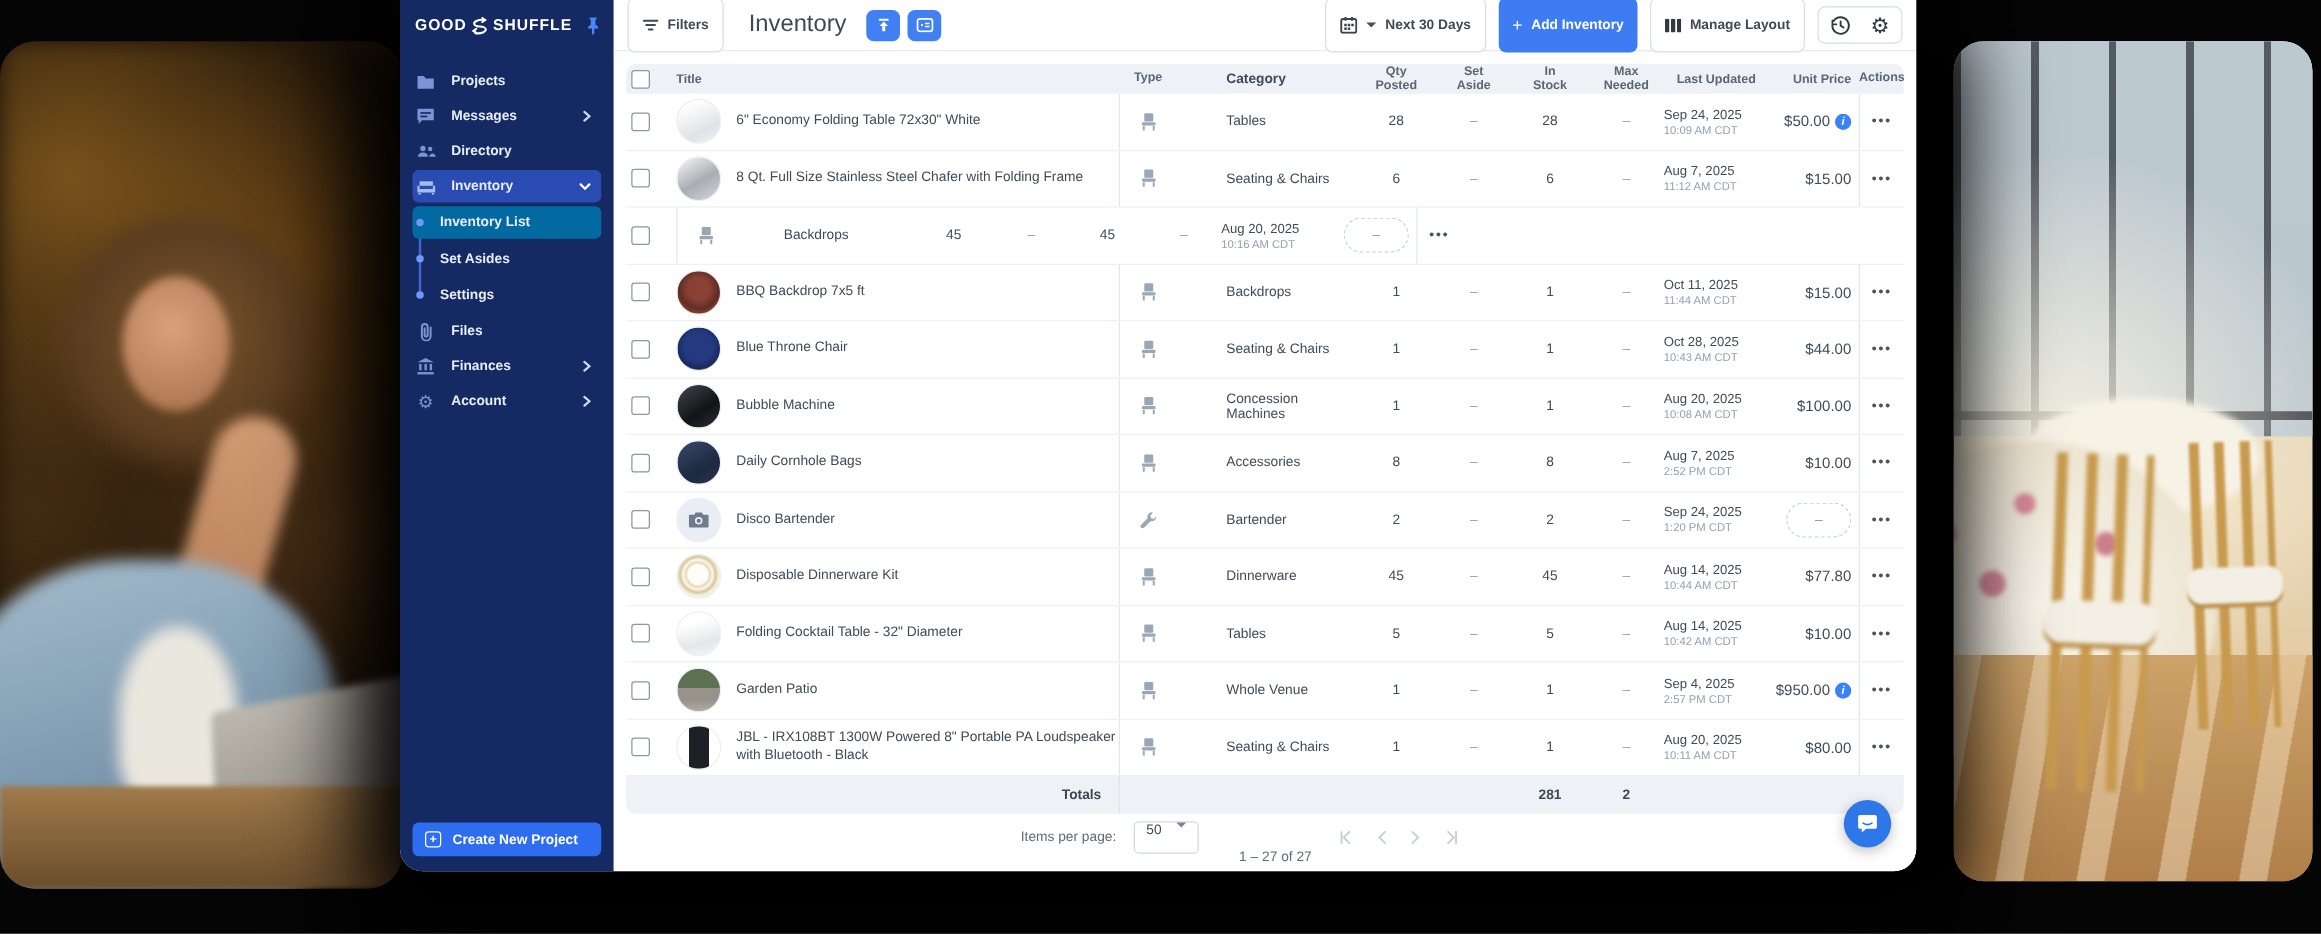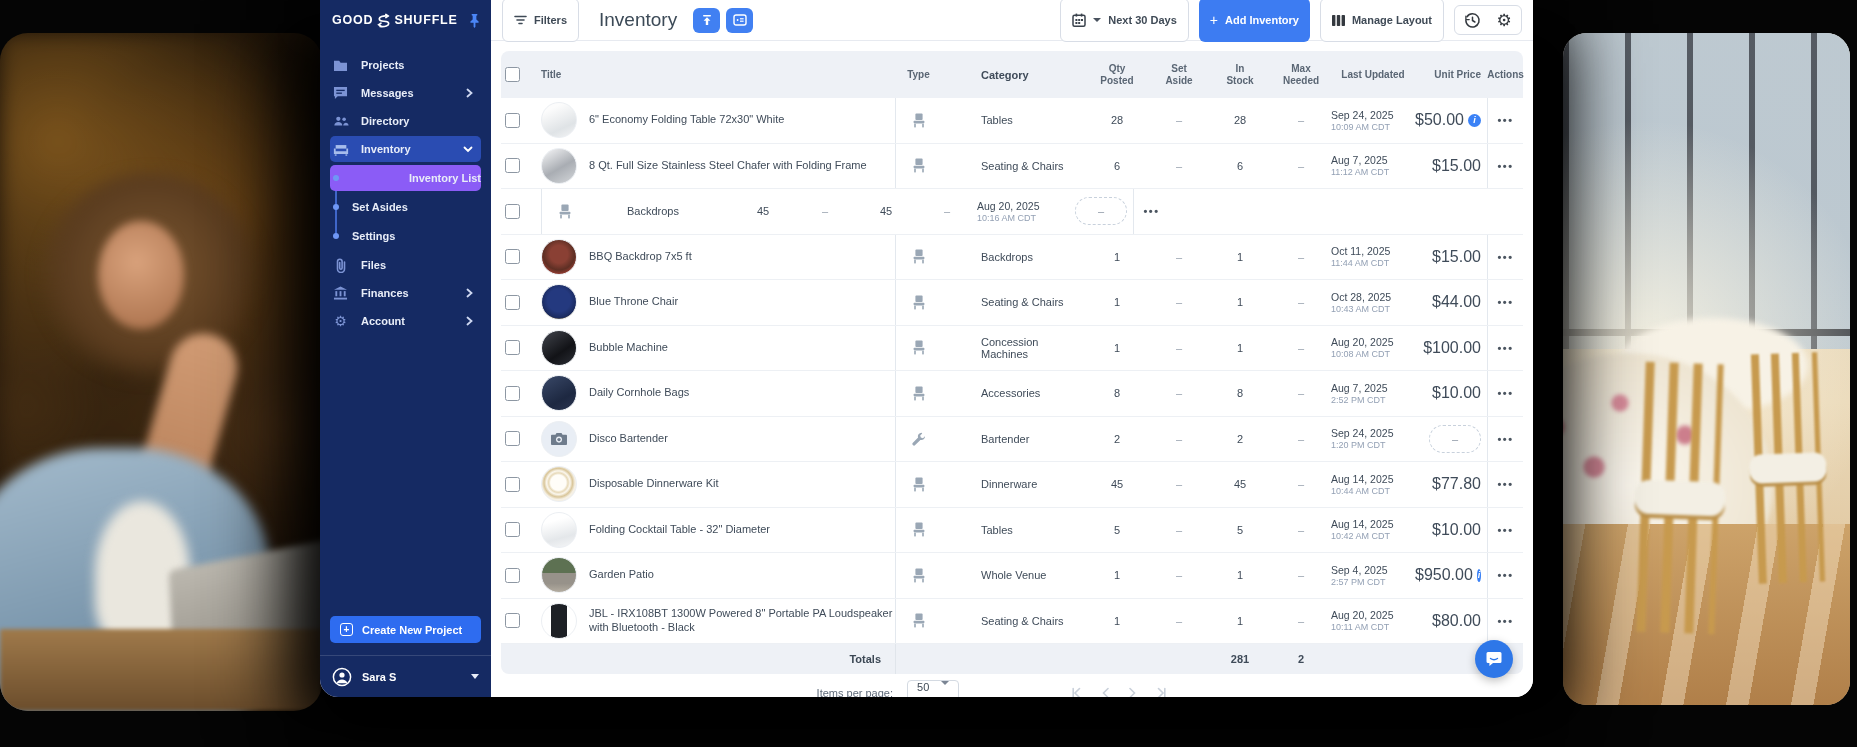--- a/index.html
+++ b/index.html
@@ -89,21 +89,21 @@
   .nav-item .nicon{ width:17px; display:flex; justify-content:center; opacity:.85; }
   .nav-item .nlabel{ font-size:11px; font-weight:600; color:#e8edf8; flex:1; }
   .nav-item.active-parent{ background:#2a4cb2; }
   .chev{ color:#cfd9f2; }
   .nav-sub{ position:relative; margin:2px 0; }
   .tree-line{ position:absolute; left:15px; top:0; bottom:13px; width:2px; background:#3f66c9; }
   .sub-item{ height:26px; margin:3px 10px; display:flex; align-items:center; border-radius:5px;
     padding-left:22px; position:relative; cursor:pointer; }
   .sub-item .dot{ position:absolute; left:3px; width:6px; height:6px; border-radius:50%; background:#6f97f5; }
   .sub-item .nlabel{ font-size:11px; font-weight:600; color:#e8edf8; }
-  .sub-item.active{ background:#8b5cf6;justify-content:flex-end; }
+  .sub-item.active{ background:#0369a1; }
   .side-spacer{ flex:1; }
   .create-btn{ margin:0 10px 12px 10px; height:27px; border-radius:5px; background:#2e6cf0;
     display:flex; align-items:center; gap:9px; padding:0 10px; cursor:pointer; }
   .create-btn .plus-box{ width:13px; height:13px; border:1.6px solid #fff; border-radius:3px;
     display:flex; align-items:center; justify-content:center; font-size:10px; font-weight:bold; line-height:0; }
   .create-btn .nlabel{ font-size:11px; font-weight:700; color:#fff; }
   .user-row{ height:42px; border-top:1px solid rgba(255,255,255,.14); display:flex; align-items:center;
     gap:10px; padding:0 12px; cursor:pointer; }
   .user-row .nlabel{ font-size:11px; font-weight:700; color:#fff; flex:1; }
   .caret-down-w{ width:0; height:0; border-left:4px solid transparent; border-right:4px solid transparent;
@@ -137,36 +137,36 @@
   .col-type{ width:46px; flex:0 0 46px; border-left:1px solid #e3e8ee; display:flex; align-items:center; justify-content:center; }
   .col-cat{ width:104px; flex:0 0 104px; display:flex; align-items:center; font-size:11px; color:#3f4b59; padding-right:6px;margin-left:40px;}
   .col-qty{ width:64px; flex:0 0 64px; }
   .col-aside{ width:60px; flex:0 0 60px; }
   .col-stock{ width:62px; flex:0 0 62px; }
   .col-max{ width:60px; flex:0 0 60px; }
   .col-upd{ width:84px; flex:0 0 84px; display:flex; flex-direction:column; justify-content:center; }
   .col-price{ width:72px; flex:0 0 72px; display:flex; align-items:center; justify-content:flex-end; padding-right:6px; }
   .col-act{ width:36px; flex:0 0 36px; border-left:1px solid #e3e8ee; display:flex; align-items:center; justify-content:center; }
   .num{ display:flex; align-items:center; justify-content:center; font-size:11px; color:#3f4b59; }
-  .thead{ background:#eef1f6; border-radius:8px 8px 0 0; height:47px; font-size:10px;
+  .thead{ background:#eef1f6; border-radius:8px 8px 0 0; height:24px; font-size:10px;
     color:#5a6674; font-weight:600; }
   .thead .hc{ display:flex; align-items:center; }
   .thead .center{ justify-content:center; text-align:center; line-height:1.15; }
   .thead .right{ justify-content:flex-end; text-align:right; padding-right:6px; }
   .thead .col-type,.thead .col-act{ border-left:1px solid transparent; }
   .cbox{ width:15px; height:15px; border:1.6px solid #8d97a3; border-radius:2.5px; background:#fff; cursor:pointer; }
   .rows{ display:flex; flex-direction:column; }
   .data-row{ height:45.5px; border-bottom:1px solid #edf0f4; }
   .thumb{ width:36px; height:36px; border-radius:50%; flex:0 0 36px; border:1px solid #eceff3;
     display:flex; align-items:center; justify-content:center; overflow:hidden; }
   .r-title{ font-size:11px; color:#3f4b59; line-height:1.25; }
   .dash{ color:#97a1ae; }
   .r-date{ font-size:10.5px; color:#3f4b59; }
   .r-time{ font-size:9px; color:#93a0b4; margin-top:1px; }
-  .price-text{ font-size:16px; font-weight:500; color:#3f4b59; }
+  .price-text{ font-size:12px; font-weight:500; color:#3f4b59; }
   .info-dot{ width:13px; height:13px; border-radius:50%; background:#3b82f6; color:#fff;
     font-size:9px; font-weight:bold; display:flex; align-items:center; justify-content:center;
     margin-left:4px; font-style:italic; }
   .price-empty{ width:52px; height:28px; border:1px dashed #c8d1dc; border-radius:16px;
     display:flex; align-items:center; justify-content:center; color:#8d98a6; font-size:11px; }
   .dots{ font-size:11px; font-weight:bold; color:#4a545f; letter-spacing:1.5px; cursor:pointer; }
 
   
   .t-table{ background:linear-gradient(155deg,#fcfcfc 20%,#dfe3e6 70%,#f4f5f6); }
   .t-chafer{ background:linear-gradient(150deg,#e9eaec 10%,#a9adb3 55%,#d4d7da); }
@@ -355,29 +355,20 @@
         </div>
       </nav>
 
       <div class="side-spacer"></div>
 
       <div class="create-btn">
         <span class="plus-box">+</span>
         <span class="nlabel">Create New Project</span>
       </div>
 
-      <div class="user-row">
-        <svg width="20" height="20" viewBox="0 0 20 20" fill="none" stroke="#fff" stroke-width="1.5">
-            <circle cx="10" cy="10" r="8.6"></circle>
-            <circle cx="10" cy="8" r="2.6" fill="#fff" stroke="none"></circle>
-            <path d="M4.5 16.2c1-2.6 3-3.8 5.5-3.8s4.5 1.2 5.5 3.8" fill="#fff" stroke="none"></path>
-          </svg>
-        <span class="nlabel">Sara S</span>
-        <span class="caret-down-w"></span>
-      </div>
     </aside>
 
     <div class="main">
 
       <div class="topbar">
         <div class="btn">
           <svg width="13" height="10" viewBox="0 0 13 10" stroke="#3f4a56" stroke-width="1.6" stroke-linecap="round">
               <path d="M1 1.5h11M3 5h7M5 8.5h3"></path>
             </svg>
           <span>Filters</span>

